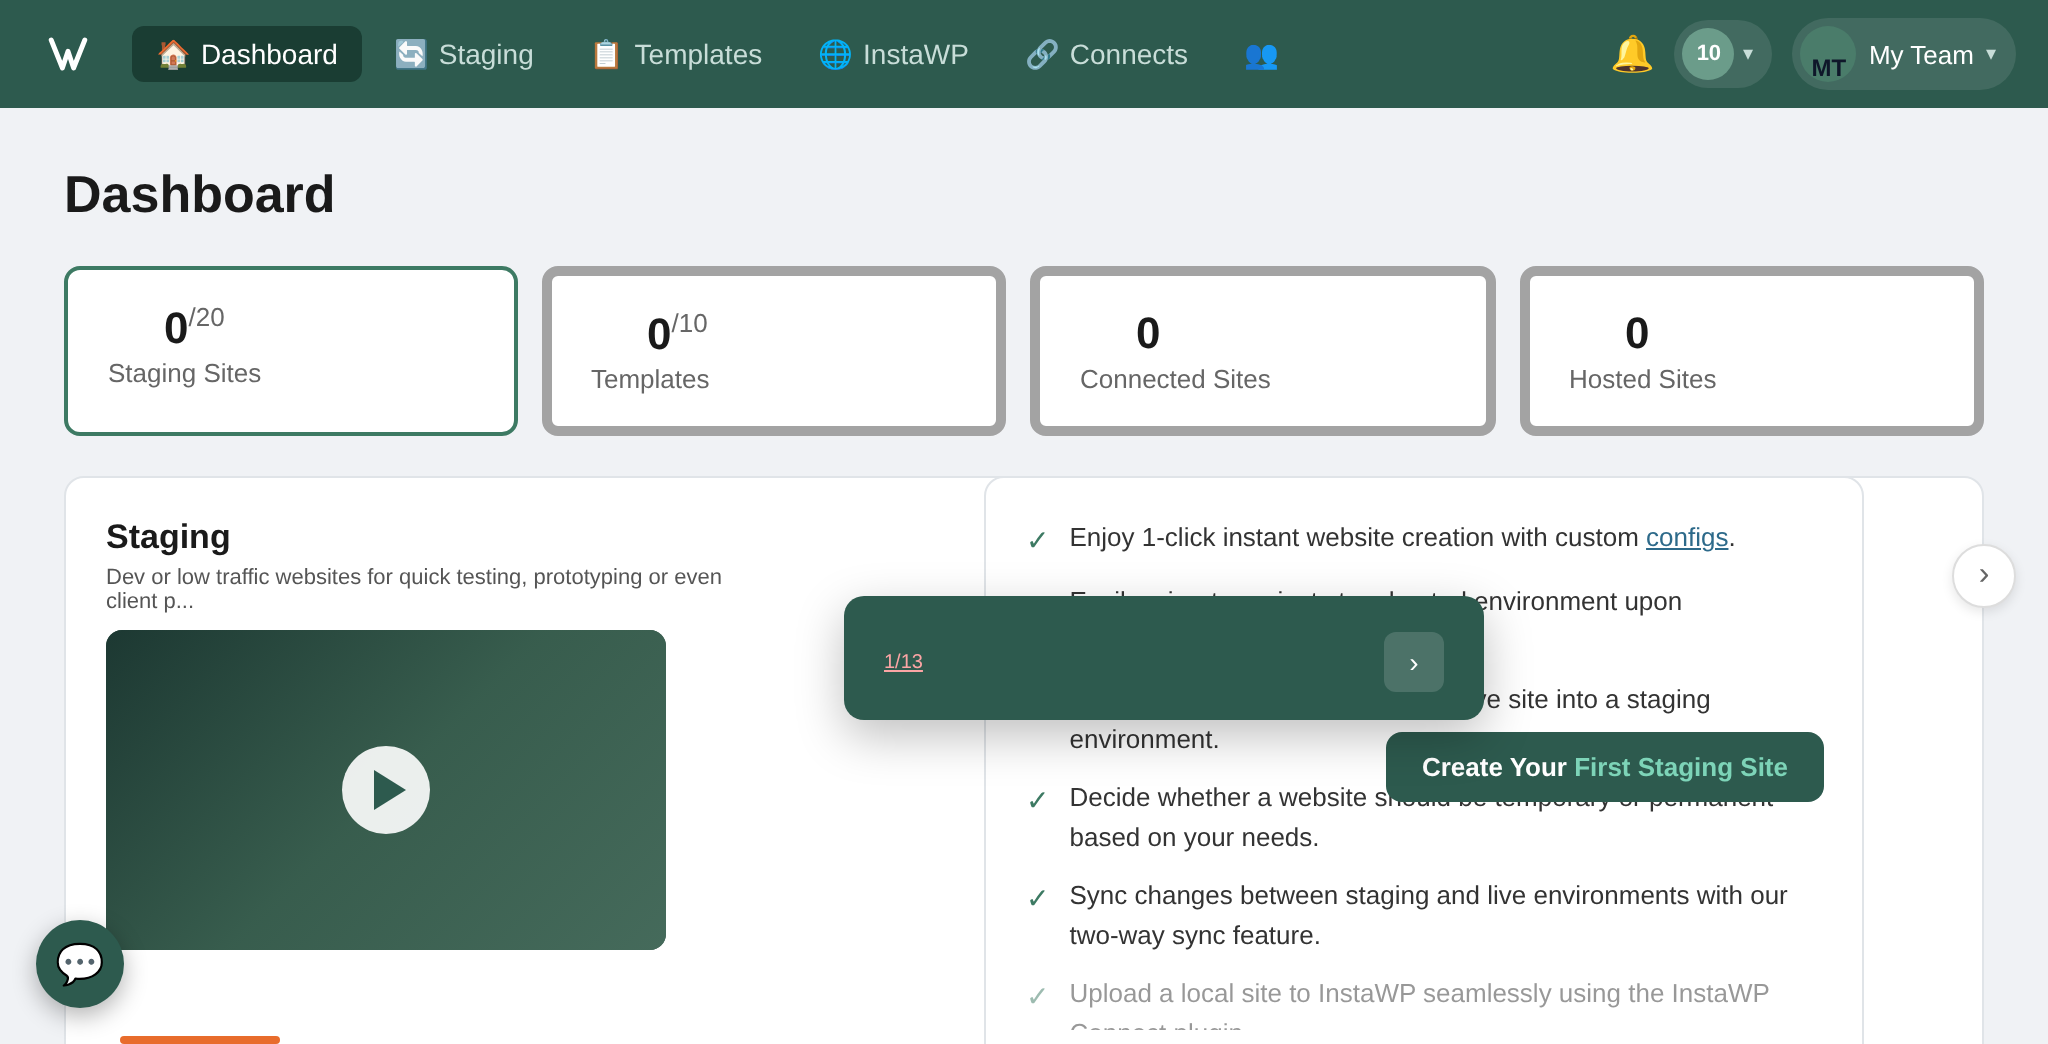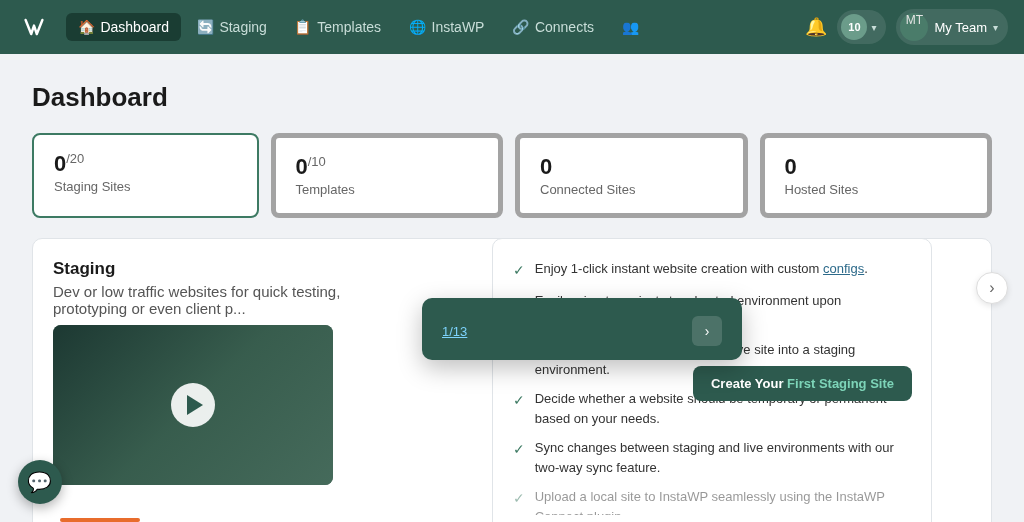--- a/index.html
+++ b/index.html
@@ -34,22 +34,22 @@
       color: #c8ddd8; font-size: 18px; cursor: pointer; position: relative;
       display: flex; align-items: center;
     }
     .nav-avatar-group {
       display: flex; align-items: center; gap: 6px;
       background: rgba(255,255,255,0.1); border-radius: 20px;
       padding: 4px 10px 4px 4px; cursor: pointer;
     }
     .nav-avatar {
       width: 28px; height: 28px; border-radius: 50%;
-      background: #4a7c6a; display: flex; align-items: flex-start; justify-content: center;
-      color: #e5e5e5; font-size: 12px; font-weight: 400;
+      background: #4a7c6a; display: flex; align-items: flex-end; justify-content: center;
+      color: #0f172a; font-size: 12px; font-weight: 700;
     }
     .nav-team-label { color: #fff; font-size: 13px; }
     .nav-chevron { color: #c8ddd8; font-size: 10px; }
 
     .nav-credits {
       display: flex; align-items: center; gap: 4px;
       background: rgba(255,255,255,0.1); border-radius: 20px;
       padding: 4px 10px 4px 4px; cursor: pointer;
     }
     .nav-credits-avatar {
@@ -63,34 +63,34 @@
 
     .page-title { font-size: 26px; font-weight: 700; color: #1a1a1a; margin-bottom: 20px; }
 
     
     .stats-row { display: flex; gap: 12px; margin-bottom: 20px; }
     .stat-card {
       background: #fff; border-radius: 8px; padding: 16px 20px;
       flex: 1; border: 5px solid #a3a3a3;
     }
     .stat-card.highlighted { border: 2px solid #3d7a63; }
-    .stat-number { font-size: 22px; font-weight: 700; color: #1a1a1a; }
+    .stat-number { font-size: 22px; font-weight: 700; color: #1a1a1a; margin-left: 28px; }
     .stat-number sup { font-size: 13px; font-weight: 400; color: #666; }
     .stat-label { font-size: 13px; color: #666; margin-top: 2px; }
 
     
     .content-area { display: flex; gap: 0; position: relative; }
 
     .staging-card {
       background: #fff; border-radius: 10px; padding: 20px;
       flex: 1; min-height: 300px; overflow: hidden;
       border: 1px solid #e0e4e8; position: relative;
     }
     .staging-title { font-size: 17px; font-weight: 700; color: #1a1a1a; margin-bottom: 4px; }
-    .staging-desc { font-size: 15px; color: #555; margin-bottom: 8px; max-width: 320px; }
+    .staging-desc { font-size: 11px; color: #555; margin-bottom: 8px; max-width: 320px; }
 
     .video-thumb {
       width: 280px; height: 160px; background: #2a4a3e;
       border-radius: 8px; display: flex; align-items: center; justify-content: center;
       position: relative; overflow: hidden;
     }
     .video-overlay {
       position: absolute; inset: 0;
       background: linear-gradient(135deg, #1a3530 0%, #3a6050 50%, #4a7060 100%);
       opacity: 0.85;
@@ -122,21 +122,21 @@
       width: 320px;
       background: #2d5a4e;
       border-radius: 10px;
       padding: 18px 20px 14px;
       color: #fff;
       z-index: 100;
       box-shadow: 0 8px 24px rgba(0,0,0,0.25);
     }
     .tooltip-text { font-size: 17px; font-weight: 700; line-height: 1.4; margin-bottom: 12px; }
     .tooltip-footer { display: flex; align-items: center; justify-content: space-between; }
-    .tooltip-page { font-size: 13px; color: #7dd3fc; text-decoration: underline; }
+    .tooltip-page { font-size: 10px; color: #fca5a5; text-decoration: underline; }
     .tooltip-next {
       width: 30px; height: 30px; border-radius: 6px;
       background: rgba(255,255,255,0.15); display: flex; align-items: center; justify-content: center;
       cursor: pointer; color: #fff; font-size: 14px;
     }
 
     
     .cta-btn {
       position: absolute; right: 80px; top: 128px;
       background: #2d5a4e; color: #fff; border: none;

